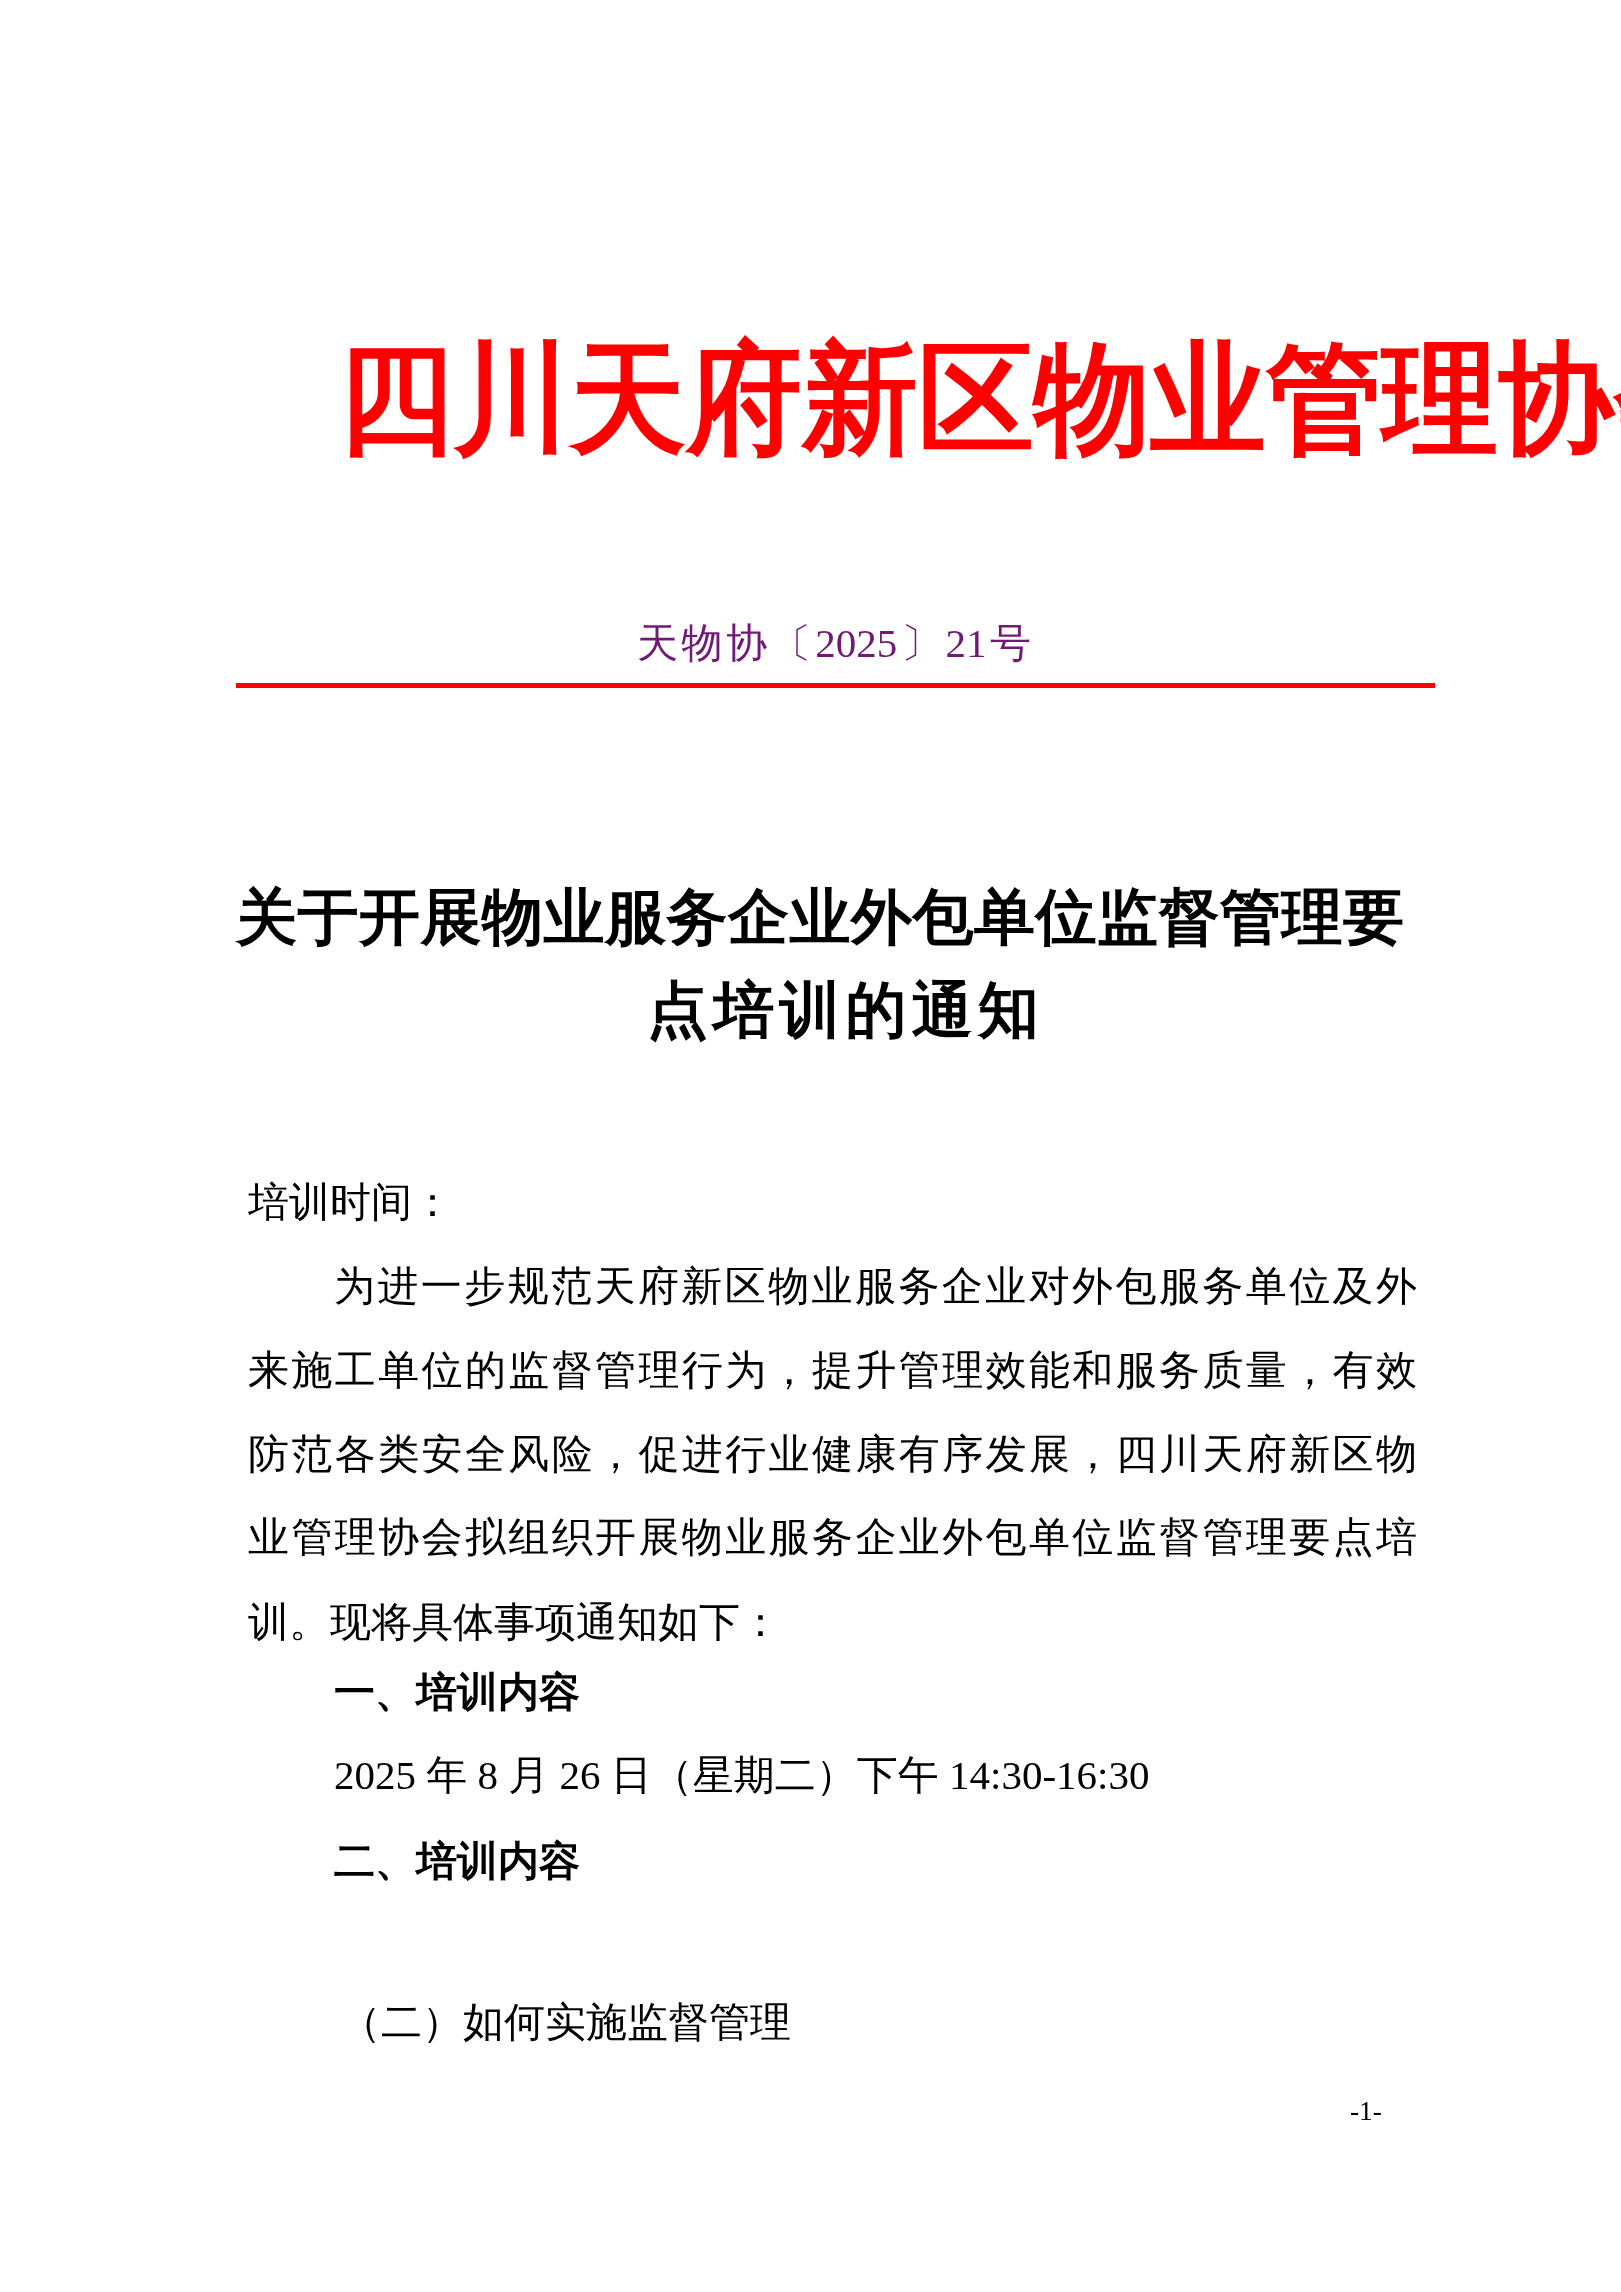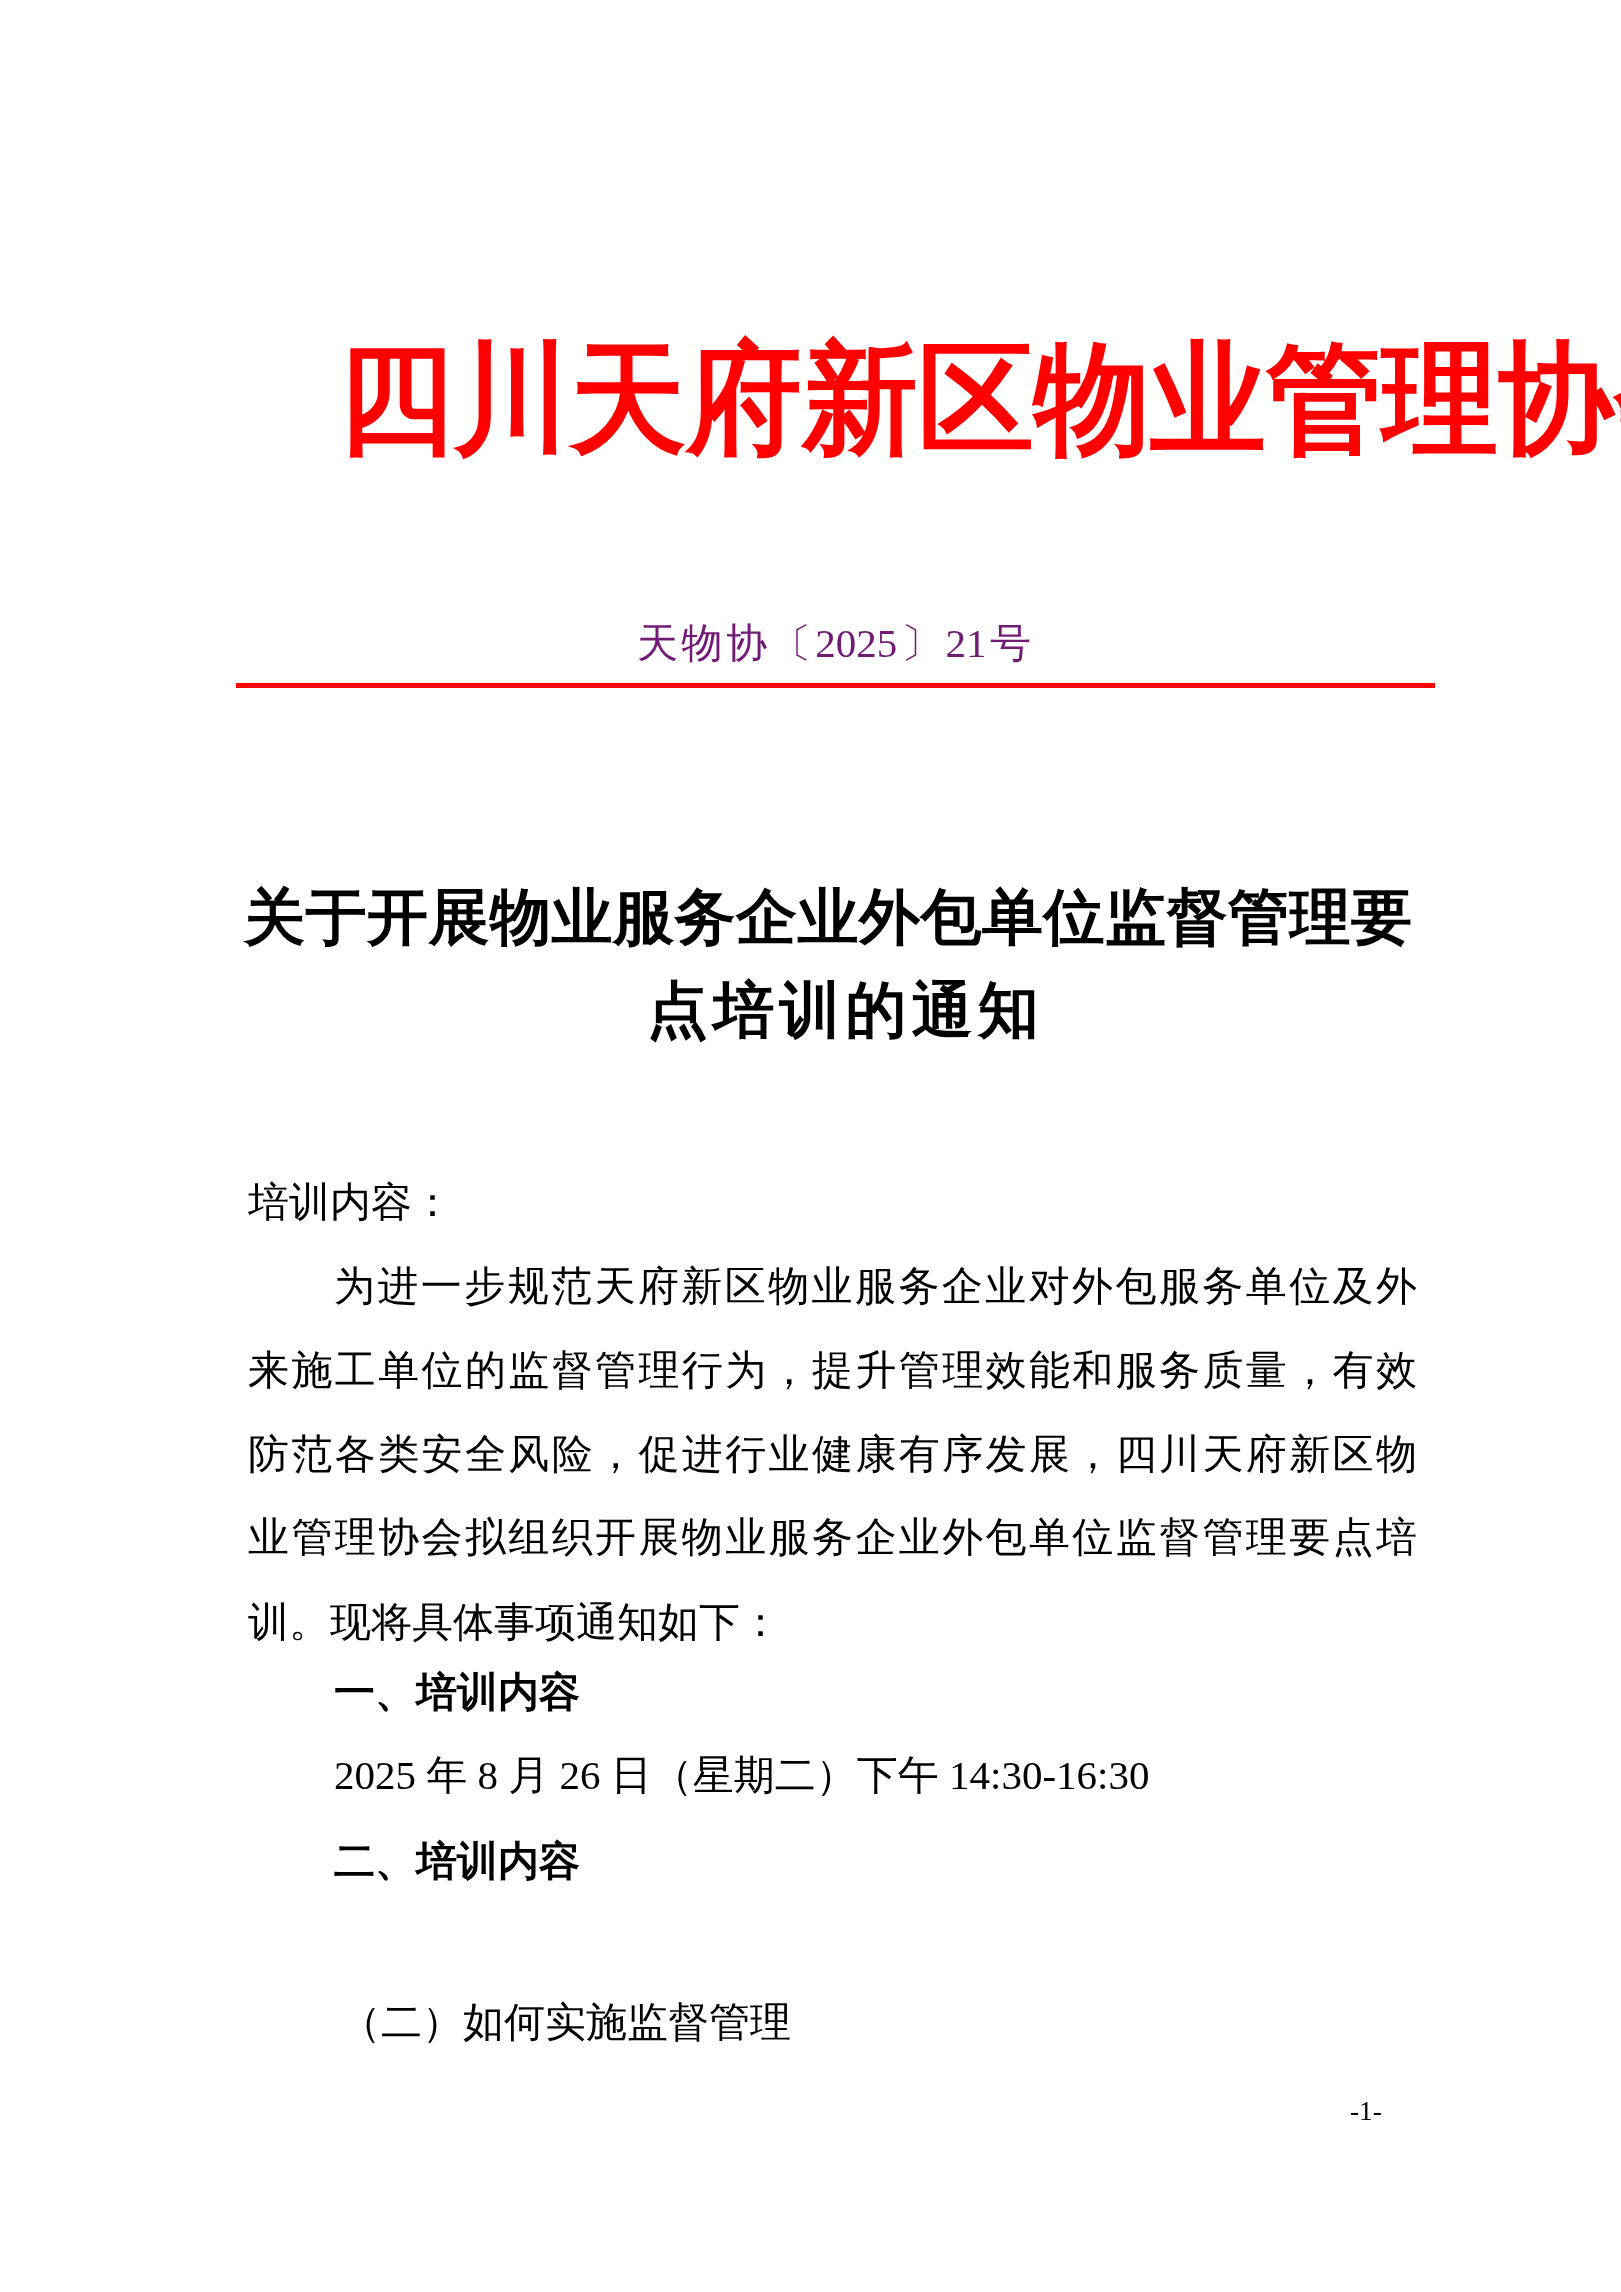--- a/index.html
+++ b/index.html
@@ -25,21 +25,21 @@
     .red-rule {
       position: absolute; left: 236px; top: 683px; width: 1199px; height: 4.9px;
       background: #ff0000;
     }
     
     .title {
       font-size: 61px; line-height: 78px; color: #000; font-weight: bold;
       text-align: justify; text-align-last: justify; height: 78px;
     }
     .t1 { left: 475px; top: 786px; width: 725px; }
-    .t2 { left: 244px; top: 879px; width: 1168px; }
+    .t2 { left: 236px; top: 879px; width: 1168px; }
     .t3 { left: 647px; top: 972px; width: 392px; }
 
     
     .body-line {
       font-size: 41px; line-height: 55px; height: 55px; color: #000;
     }
     .full { left: 248px; width: 1169px; text-align: justify; text-align-last: justify; }
     .heading { font-weight: bold; font-size: 41px; }
     .pageno { font-size: 27.4px; line-height: 35px; color: #000; }
   </style>
@@ -50,21 +50,21 @@
 
   <div class="abs masthead serif">四川天府新区物业管理协会文件</div>
 
   <div class="abs docno serif">天物协〔2025〕21号</div>
 
   <div class="red-rule"></div>
 
   <div class="abs title t2 serif">关于开展物业服务企业外包单位监督管理要</div>
   <div class="abs title t3 serif">点培训的通知</div>
 
-  <div class="abs body-line serif" style="left:248px; top:1175px;">培训内容：</div>
+  <div class="abs body-line serif" style="left:248px; top:1175px;">培训时间：</div>
 
   <div class="abs body-line serif" style="left:334px; top:1259px; width:1083px; text-align:justify; text-align-last:justify;">为进一步规范天府新区物业服务企业对外包服务单位及外</div>
   <div class="abs body-line serif full" style="top:1343px;">来施工单位的监督管理行为，提升管理效能和服务质量，有效</div>
   <div class="abs body-line serif full" style="top:1427px;">防范各类安全风险，促进行业健康有序发展，四川天府新区物</div>
   <div class="abs body-line serif full" style="top:1510px;">业管理协会拟组织开展物业服务企业外包单位监督管理要点培</div>
   <div class="abs body-line serif" style="left:248px; top:1595px;">训。现将具体事项通知如下：</div>
 
   <div class="abs body-line heading sans" style="left:334px; top:1665px;">一、培训内容</div>
   <div class="abs body-line serif" style="left:334px; top:1748px;">2025 年 8 月 26 日（星期二）下午 14:30-16:30</div>
 

